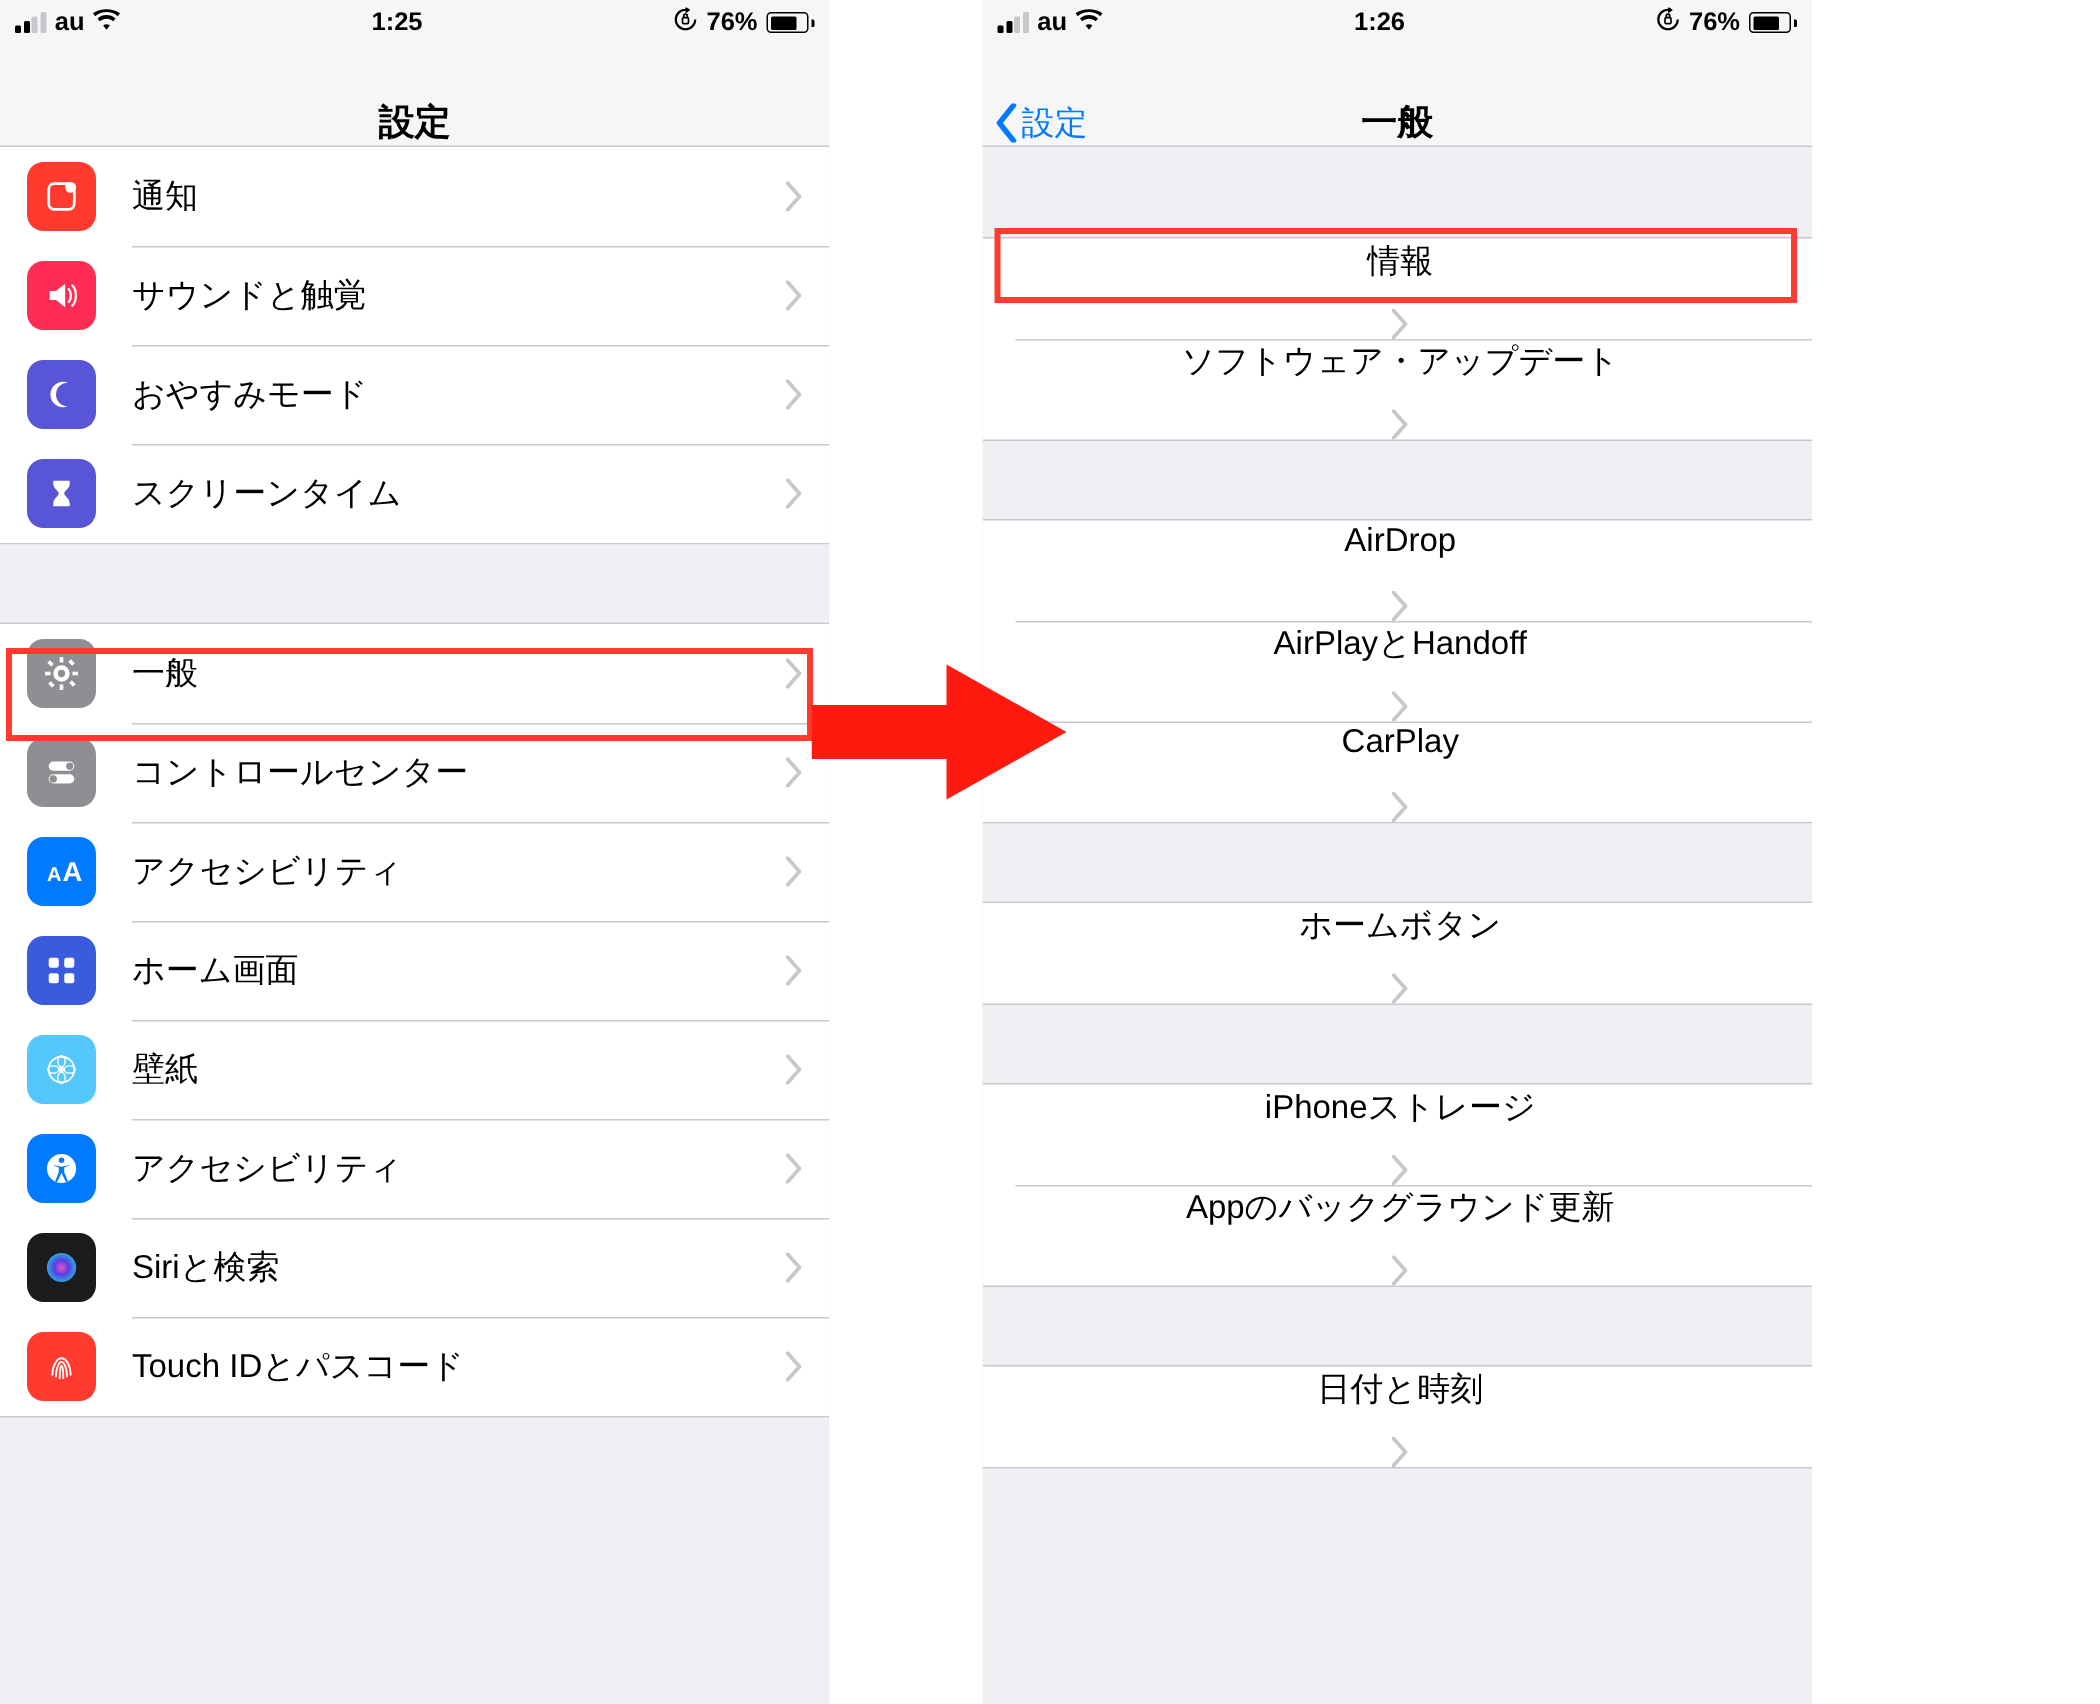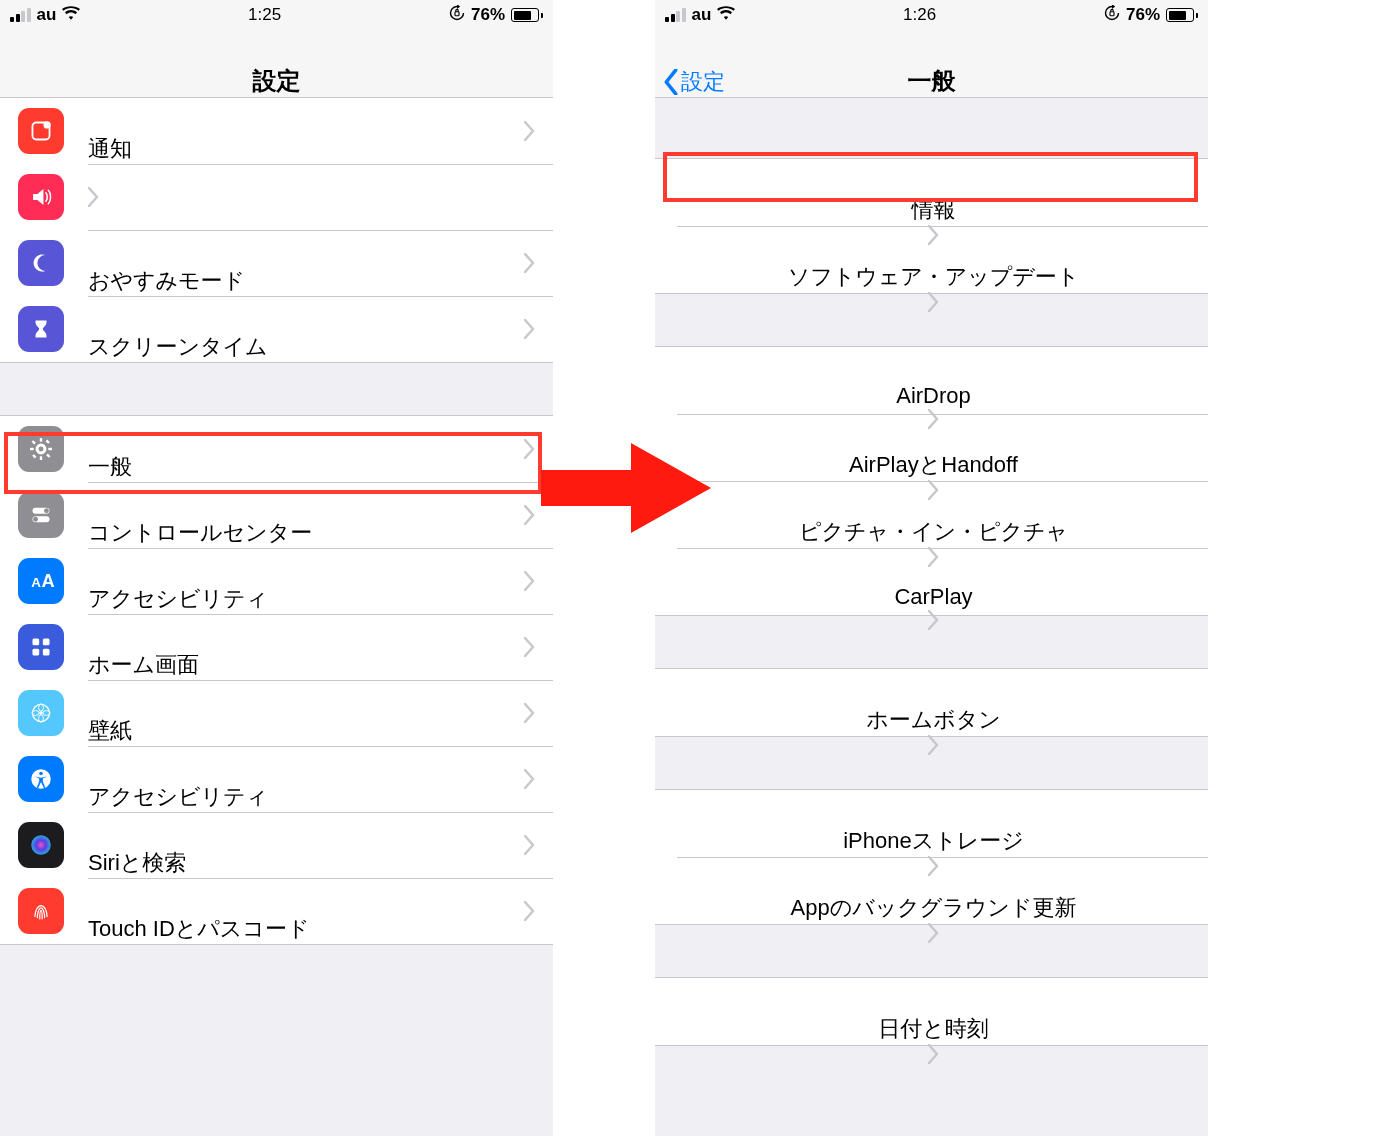--- a/index.html
+++ b/index.html
@@ -26,21 +26,21 @@
       height: 30px;
       display: flex;
       align-items: center;
       justify-content: space-between;
       padding: 0 10px;
       background: #f6f6f7;
       font-size: 17px;
       font-weight: 600;
     }
     .status-left, .status-right { display: flex; align-items: center; gap: 6px; }
-    .status-time { font-weight: 400; }
+    .status-time { font-weight: 700; }
     .signal { display: flex; align-items: flex-end; gap: 1.5px; }
     .signal span { width: 4px; background: #000; border-radius: 1px; }
     .signal span:nth-child(1){height:5px}
     .signal span:nth-child(2){height:8px}
     .signal span:nth-child(3){height:11px;background:#c7c7cc}
     .signal span:nth-child(4){height:14px;background:#c7c7cc}
     .wifi svg { width: 18px; height: 14px; }
     .rotation-lock svg { width: 16px; height: 16px; }
     .battery { display: flex; align-items: center; gap: 2px; }
     .battery-body { width: 28px; height: 14px; border: 1.5px solid #000; border-radius: 3px; position: relative; padding: 1.5px; }
@@ -96,21 +96,21 @@
     }
     .row.plain + .row.plain::before {
       left: 22px;
     }
     .icon-box {
       width: 46px; height: 46px; border-radius: 11px;
       display: flex; align-items: center; justify-content: center;
       margin-right: 24px;
       flex-shrink: 0;
     }
-    .row-label { font-size: 22px; flex: 1; color: #000; letter-spacing: 0; margin-top: 36px; }
+    .row-label { font-size: 22px; flex: 1; color: #000; letter-spacing: 0; }
     .chevron { color: #c7c7cc; display:flex; align-items:center; }
     .chevron svg { width: 11px; height: 20px; }
     .highlight-box {
       position: absolute;
       border: 4px solid #ff3b30;
       pointer-events: none;
       z-index: 20;
     }
     .hl-left { left: 4px; top: 432px; width: 538px; height: 62px; }
     .hl-right { left: 663px; top: 152px; width: 535px; height: 50px; }
@@ -190,20 +190,21 @@
             </svg>
           </span>
   </div>
         <div class="row">
     <div class="icon-box bg-pink">
             <svg viewBox="0 0 46 46">
               <path d="M10 18v10h7l10 8V10l-10 8h-7z" fill="#fff"></path>
               <path d="M31 16c3 3 3 11 0 14M35 12c5 5 5 17 0 22" stroke="#fff" stroke-width="2.5" fill="none" stroke-linecap="round"></path>
             </svg>
           </div>
+    <div class="row-label">サウンドと触覚</div>
     <span class="chevron">
             <svg viewBox="0 0 11 20">
               <path d="M1 1l8 9-8 9" fill="none" stroke="#c7c7cc" stroke-width="2.5" stroke-linecap="round" stroke-linejoin="round"></path>
             </svg>
           </span>
   </div>
         <div class="row">
     <div class="icon-box bg-purple">
             <svg viewBox="0 0 46 46">
               <path d="M30 10a14 14 0 100 26 11 11 0 010-26z" fill="#fff"></path>
@@ -450,28 +451,20 @@
   </div>
         <div class="row plain">
     <div class="row-label">AirPlayとHandoff</div>
     <span class="chevron">
             <svg viewBox="0 0 11 20">
               <path d="M1 1l8 9-8 9" fill="none" stroke="#c7c7cc" stroke-width="2.5" stroke-linecap="round" stroke-linejoin="round"></path>
             </svg>
           </span>
   </div>
         <div class="row plain">
-    <div class="row-label">ピクチャ・イン・ピクチャ</div>
-    <span class="chevron">
-            <svg viewBox="0 0 11 20">
-              <path d="M1 1l8 9-8 9" fill="none" stroke="#c7c7cc" stroke-width="2.5" stroke-linecap="round" stroke-linejoin="round"></path>
-            </svg>
-          </span>
-  </div>
-        <div class="row plain">
     <div class="row-label">CarPlay</div>
     <span class="chevron">
             <svg viewBox="0 0 11 20">
               <path d="M1 1l8 9-8 9" fill="none" stroke="#c7c7cc" stroke-width="2.5" stroke-linecap="round" stroke-linejoin="round"></path>
             </svg>
           </span>
   </div>
       </div>
     <div class="section-gap"></div>
     <div class="group" id="grC">

